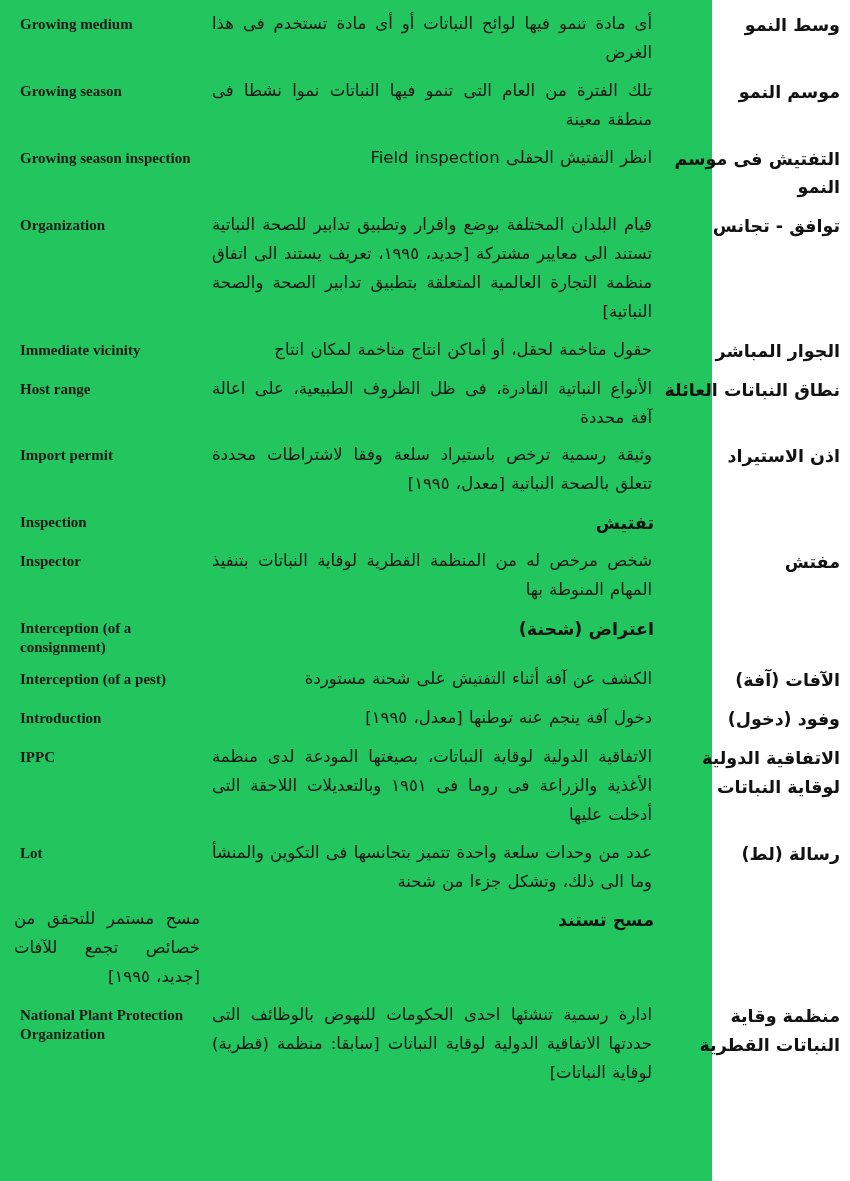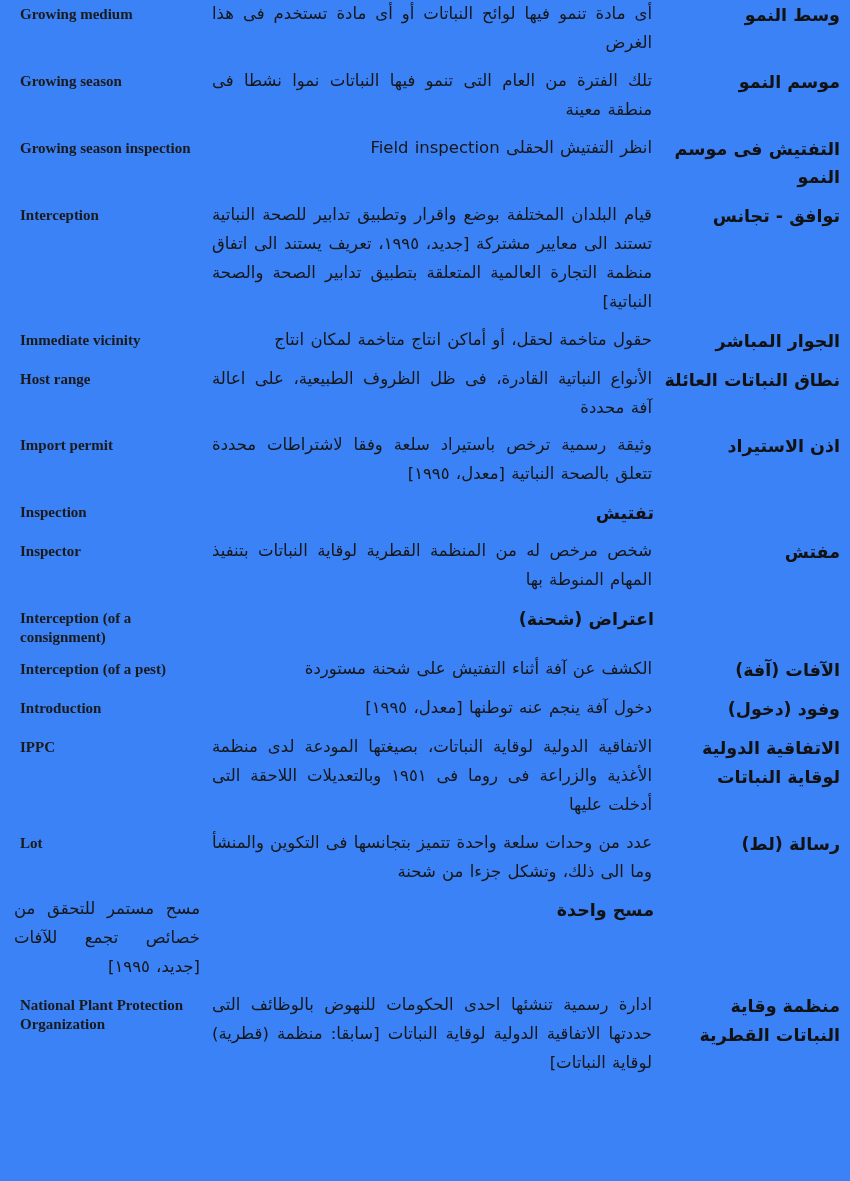--- a/index.html
+++ b/index.html
@@ -5,24 +5,24 @@
   * { margin: 0; padding: 0; box-sizing: border-box; }
   html, body {
     width: 850px;
     height: 1181px;
     background: #ffffff;
     font-family: "DejaVu Sans", sans-serif;
     color: #141414;
     overflow: hidden;
   }
   .page {
-    width: 850px;
+    width: 712px;
     height: 1181px;
-    padding: 0 6px 4px 10px;
-    background: #3b82f6;
+    padding: 10px 6px 4px 10px;
+    background: #22c55e;
   }
   .glossary {
     display: block;
     width: 100%;
   }
   .row {
     display: grid;
     grid-template-columns: 196px 450px 184px;
     column-gap: 2px;
     margin-bottom: 9px;
@@ -79,21 +79,21 @@
     <div class="col-term">موسم النمو</div>
   </div>
 
   <div class="row">
     <div class="col-en">Growing season inspection</div>
     <div class="col-def">انظر التفتيش الحقلى Field inspection</div>
     <div class="col-term">التفتيش فى موسم النمو</div>
   </div>
 
   <div class="row">
-    <div class="col-en">Interception</div>
+    <div class="col-en">Organization</div>
     <div class="col-def">قيام البلدان المختلفة بوضع واقرار وتطبيق تدابير للصحة النباتية تستند الى معايير مشتركة [جديد، ١٩٩٥، تعريف يستند الى اتفاق منظمة التجارة العالمية المتعلقة بتطبيق تدابير الصحة والصحة النباتية]</div>
     <div class="col-term">توافق - تجانس</div>
   </div>
 
   <div class="row">
     <div class="col-en">Immediate vicinity</div>
     <div class="col-def">حقول متاخمة لحقل، أو أماكن انتاج متاخمة لمكان انتاج</div>
     <div class="col-term">الجوار المباشر</div>
   </div>
 
@@ -144,21 +144,21 @@
   </div>
 
   <div class="row">
     <div class="col-en">Lot</div>
     <div class="col-def">عدد من وحدات سلعة واحدة تتميز بتجانسها فى التكوين والمنشأ وما الى ذلك، وتشكل جزءا من شحنة</div>
     <div class="col-term">رسالة (لط)</div>
   </div>
 
   <div class="row">
     <div class="col-def">مسح مستمر للتحقق من خصائص تجمع للآفات [جديد، ١٩٩٥]</div>
-    <div class="col-term">مسح واحدة</div>
+    <div class="col-term">مسح تستند</div>
   </div>
 
   <div class="row">
     <div class="col-en">National Plant Protection Organization</div>
     <div class="col-def">ادارة رسمية تنشئها احدى الحكومات للنهوض بالوظائف التى حددتها الاتفاقية الدولية لوقاية النباتات [سابقا: منظمة (قطرية) لوقاية النباتات]</div>
     <div class="col-term">منظمة وقاية النباتات القطرية</div>
   </div>
 </div>
 </div>
 

